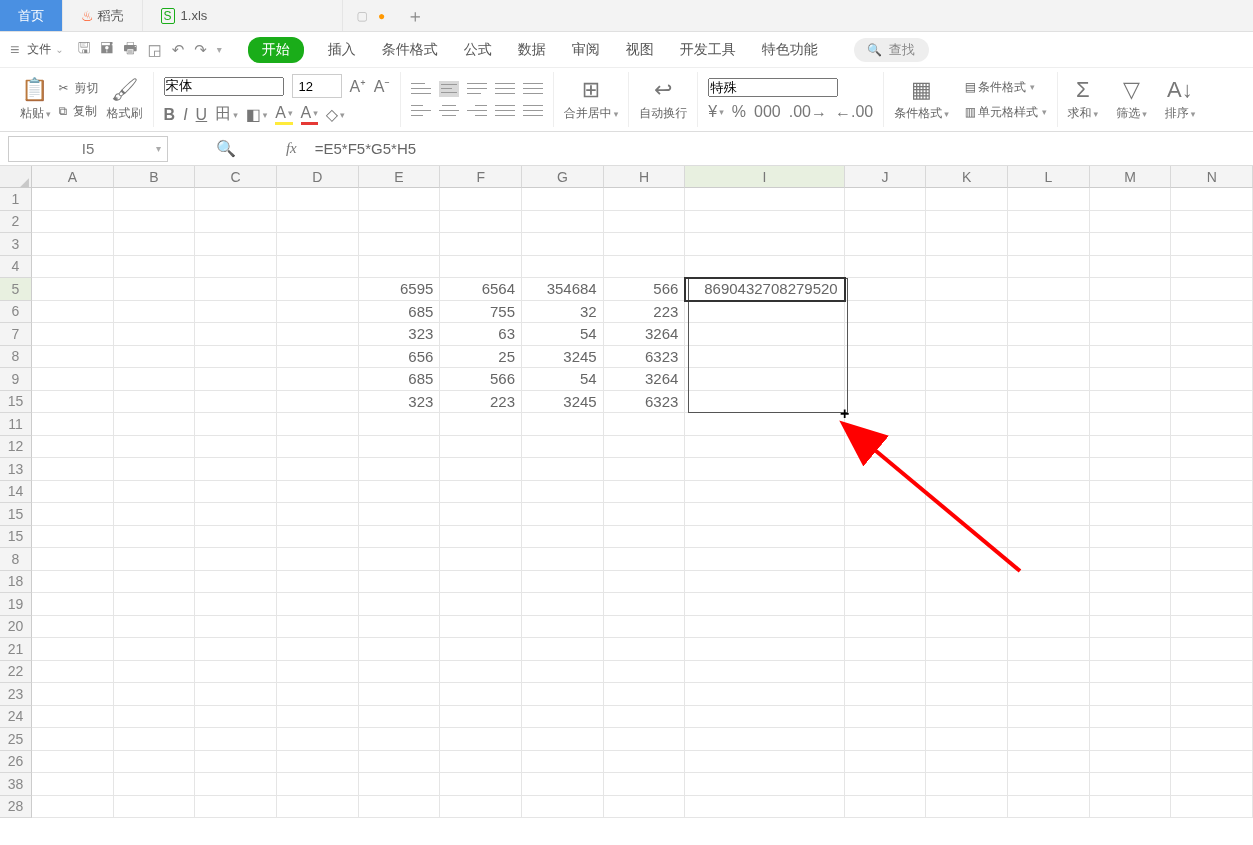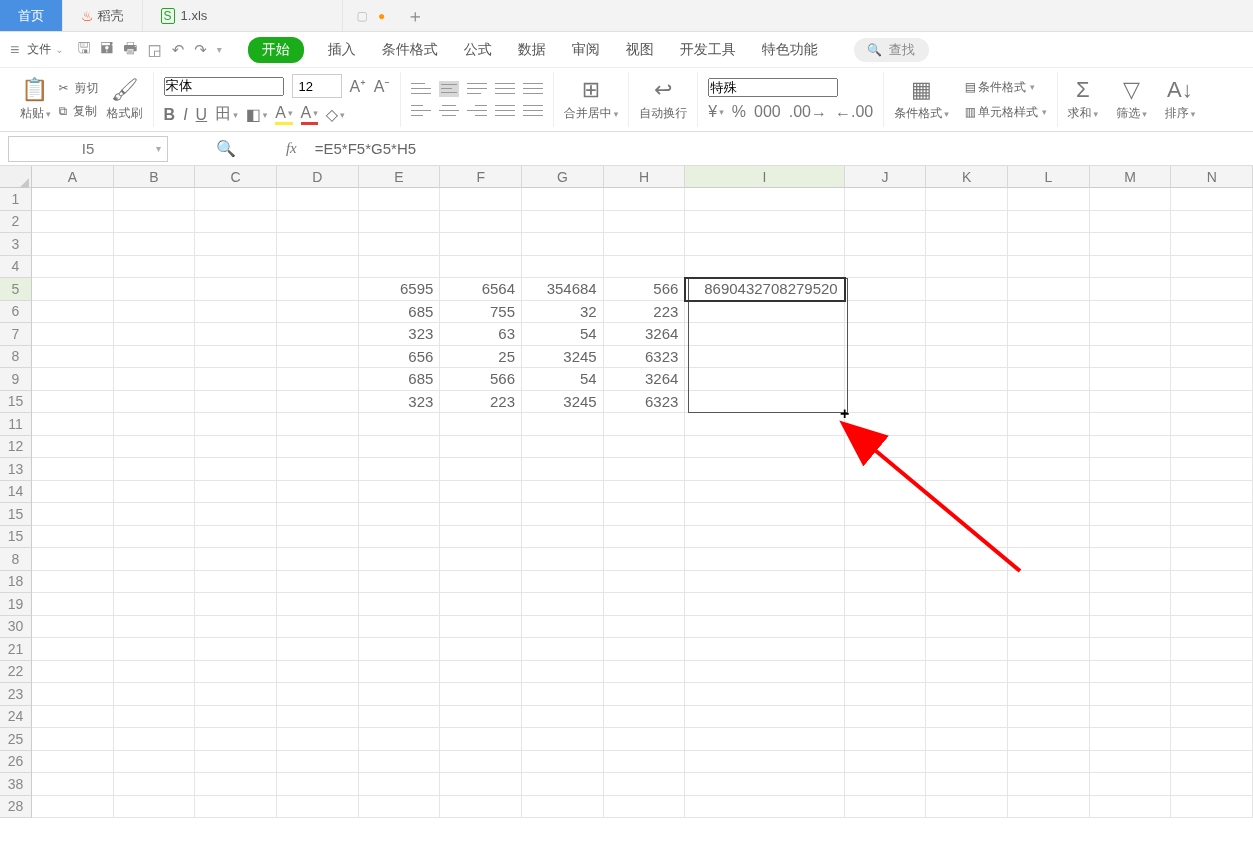--- a/index.html
+++ b/index.html
@@ -329,21 +329,21 @@
       <div class="rh">15</div>
       <div class="rh">11</div>
       <div class="rh">12</div>
       <div class="rh">13</div>
       <div class="rh">14</div>
       <div class="rh">15</div>
       <div class="rh">15</div>
       <div class="rh">8</div>
       <div class="rh">18</div>
       <div class="rh">19</div>
-      <div class="rh">30</div>
+      <div class="rh">20</div>
       <div class="rh">21</div>
       <div class="rh">22</div>
       <div class="rh">23</div>
       <div class="rh">24</div>
       <div class="rh">25</div>
       <div class="rh">26</div>
       <div class="rh">38</div>
       <div class="rh">28</div>
     </div>
   <div class="grid" id="grid">

